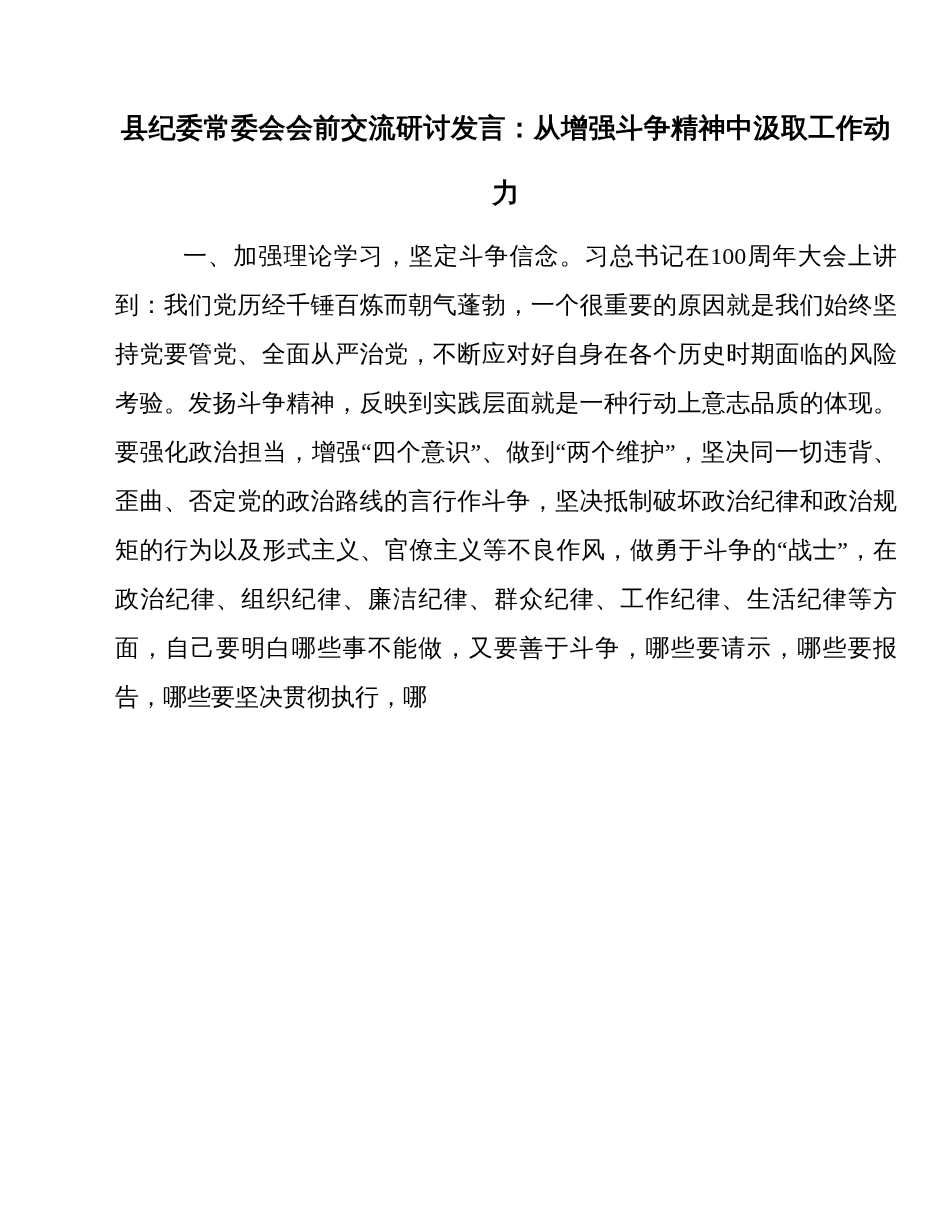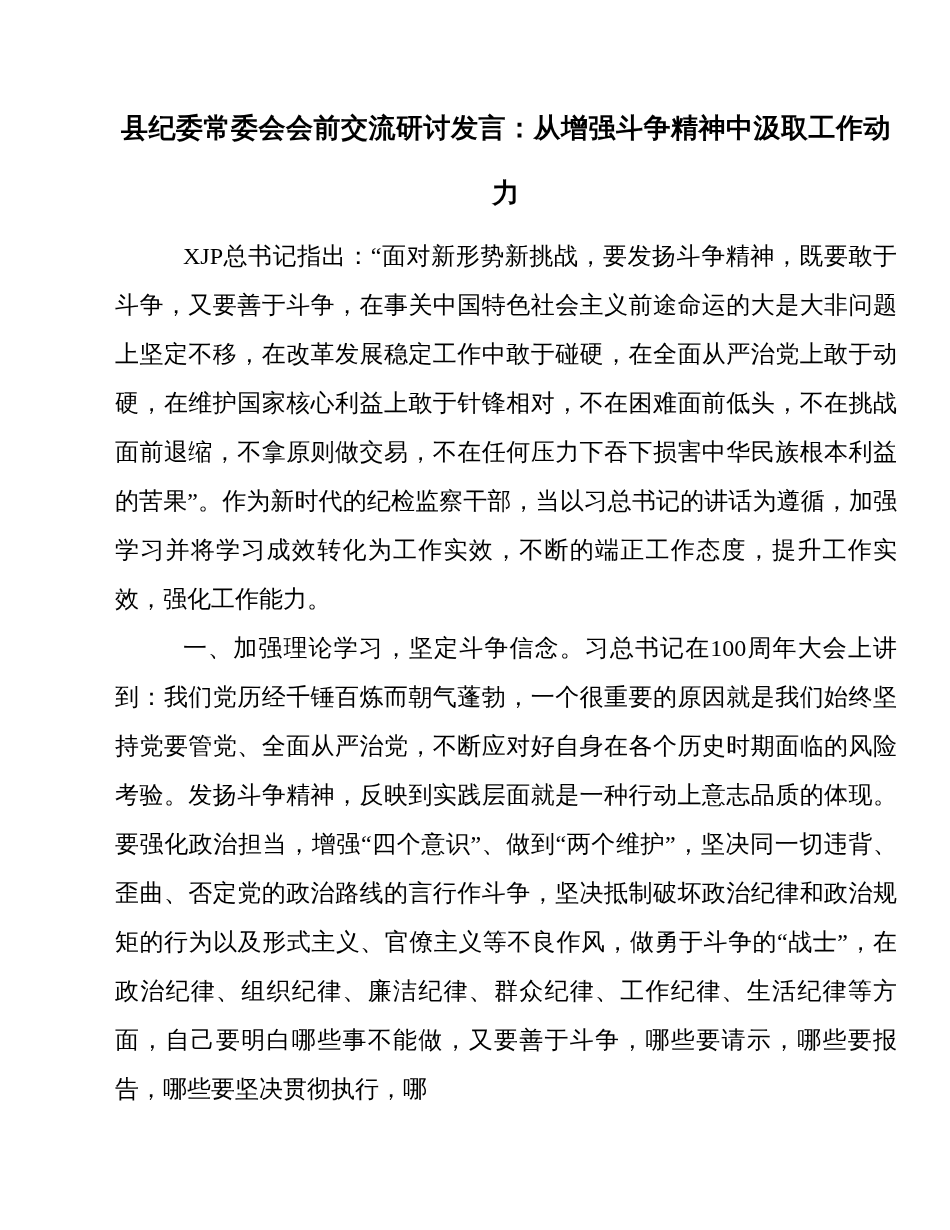--- a/index.html
+++ b/index.html
@@ -35,16 +35,15 @@
     margin: 0;
     word-break: break-all;
   }
 </style>
 </head>
 <body>
 
 <div class="page">
   <h1 class="doc-title">县纪委常委会会前交流研讨发言：从增强斗争精神中汲取工作动力</h1>
 
-  <p class="doc-paragraph">XJP总书记指出：“面对新形势新挑战，要发扬斗争精神，既要敢于斗争，又要善于斗争，在事关中国特色社会主义前途命运的大是大非问题上坚定不移，在改革发展稳定工作中敢于碰硬，在全面从严治党上敢于动硬，在维护国家核心利益上敢于针锋相对，不在困难面前低头，不在挑战面前退缩，不拿原则做交易，不在任何压力下吞下损害中华民族根本利益的苦果”。作为新时代的纪检监察干部，当以习总书记的讲话为遵循，加强学习并将学习成效转化为工作实效，不断的端正工作态度，提升工作实效，强化工作能力。</p>
 
   <p class="doc-paragraph">一、加强理论学习，坚定斗争信念。习总书记在100周年大会上讲到：我们党历经千锤百炼而朝气蓬勃，一个很重要的原因就是我们始终坚持党要管党、全面从严治党，不断应对好自身在各个历史时期面临的风险考验。发扬斗争精神，反映到实践层面就是一种行动上意志品质的体现。要强化政治担当，增强“四个意识”、做到“两个维护”，坚决同一切违背、歪曲、否定党的政治路线的言行作斗争，坚决抵制破坏政治纪律和政治规矩的行为以及形式主义、官僚主义等不良作风，做勇于斗争的“战士”，在政治纪律、组织纪律、廉洁纪律、群众纪律、工作纪律、生活纪律等方面，自己要明白哪些事不能做，又要善于斗争，哪些要请示，哪些要报告，哪些要坚决贯彻执行，哪</p>
 </div>
 
 </body></html>

